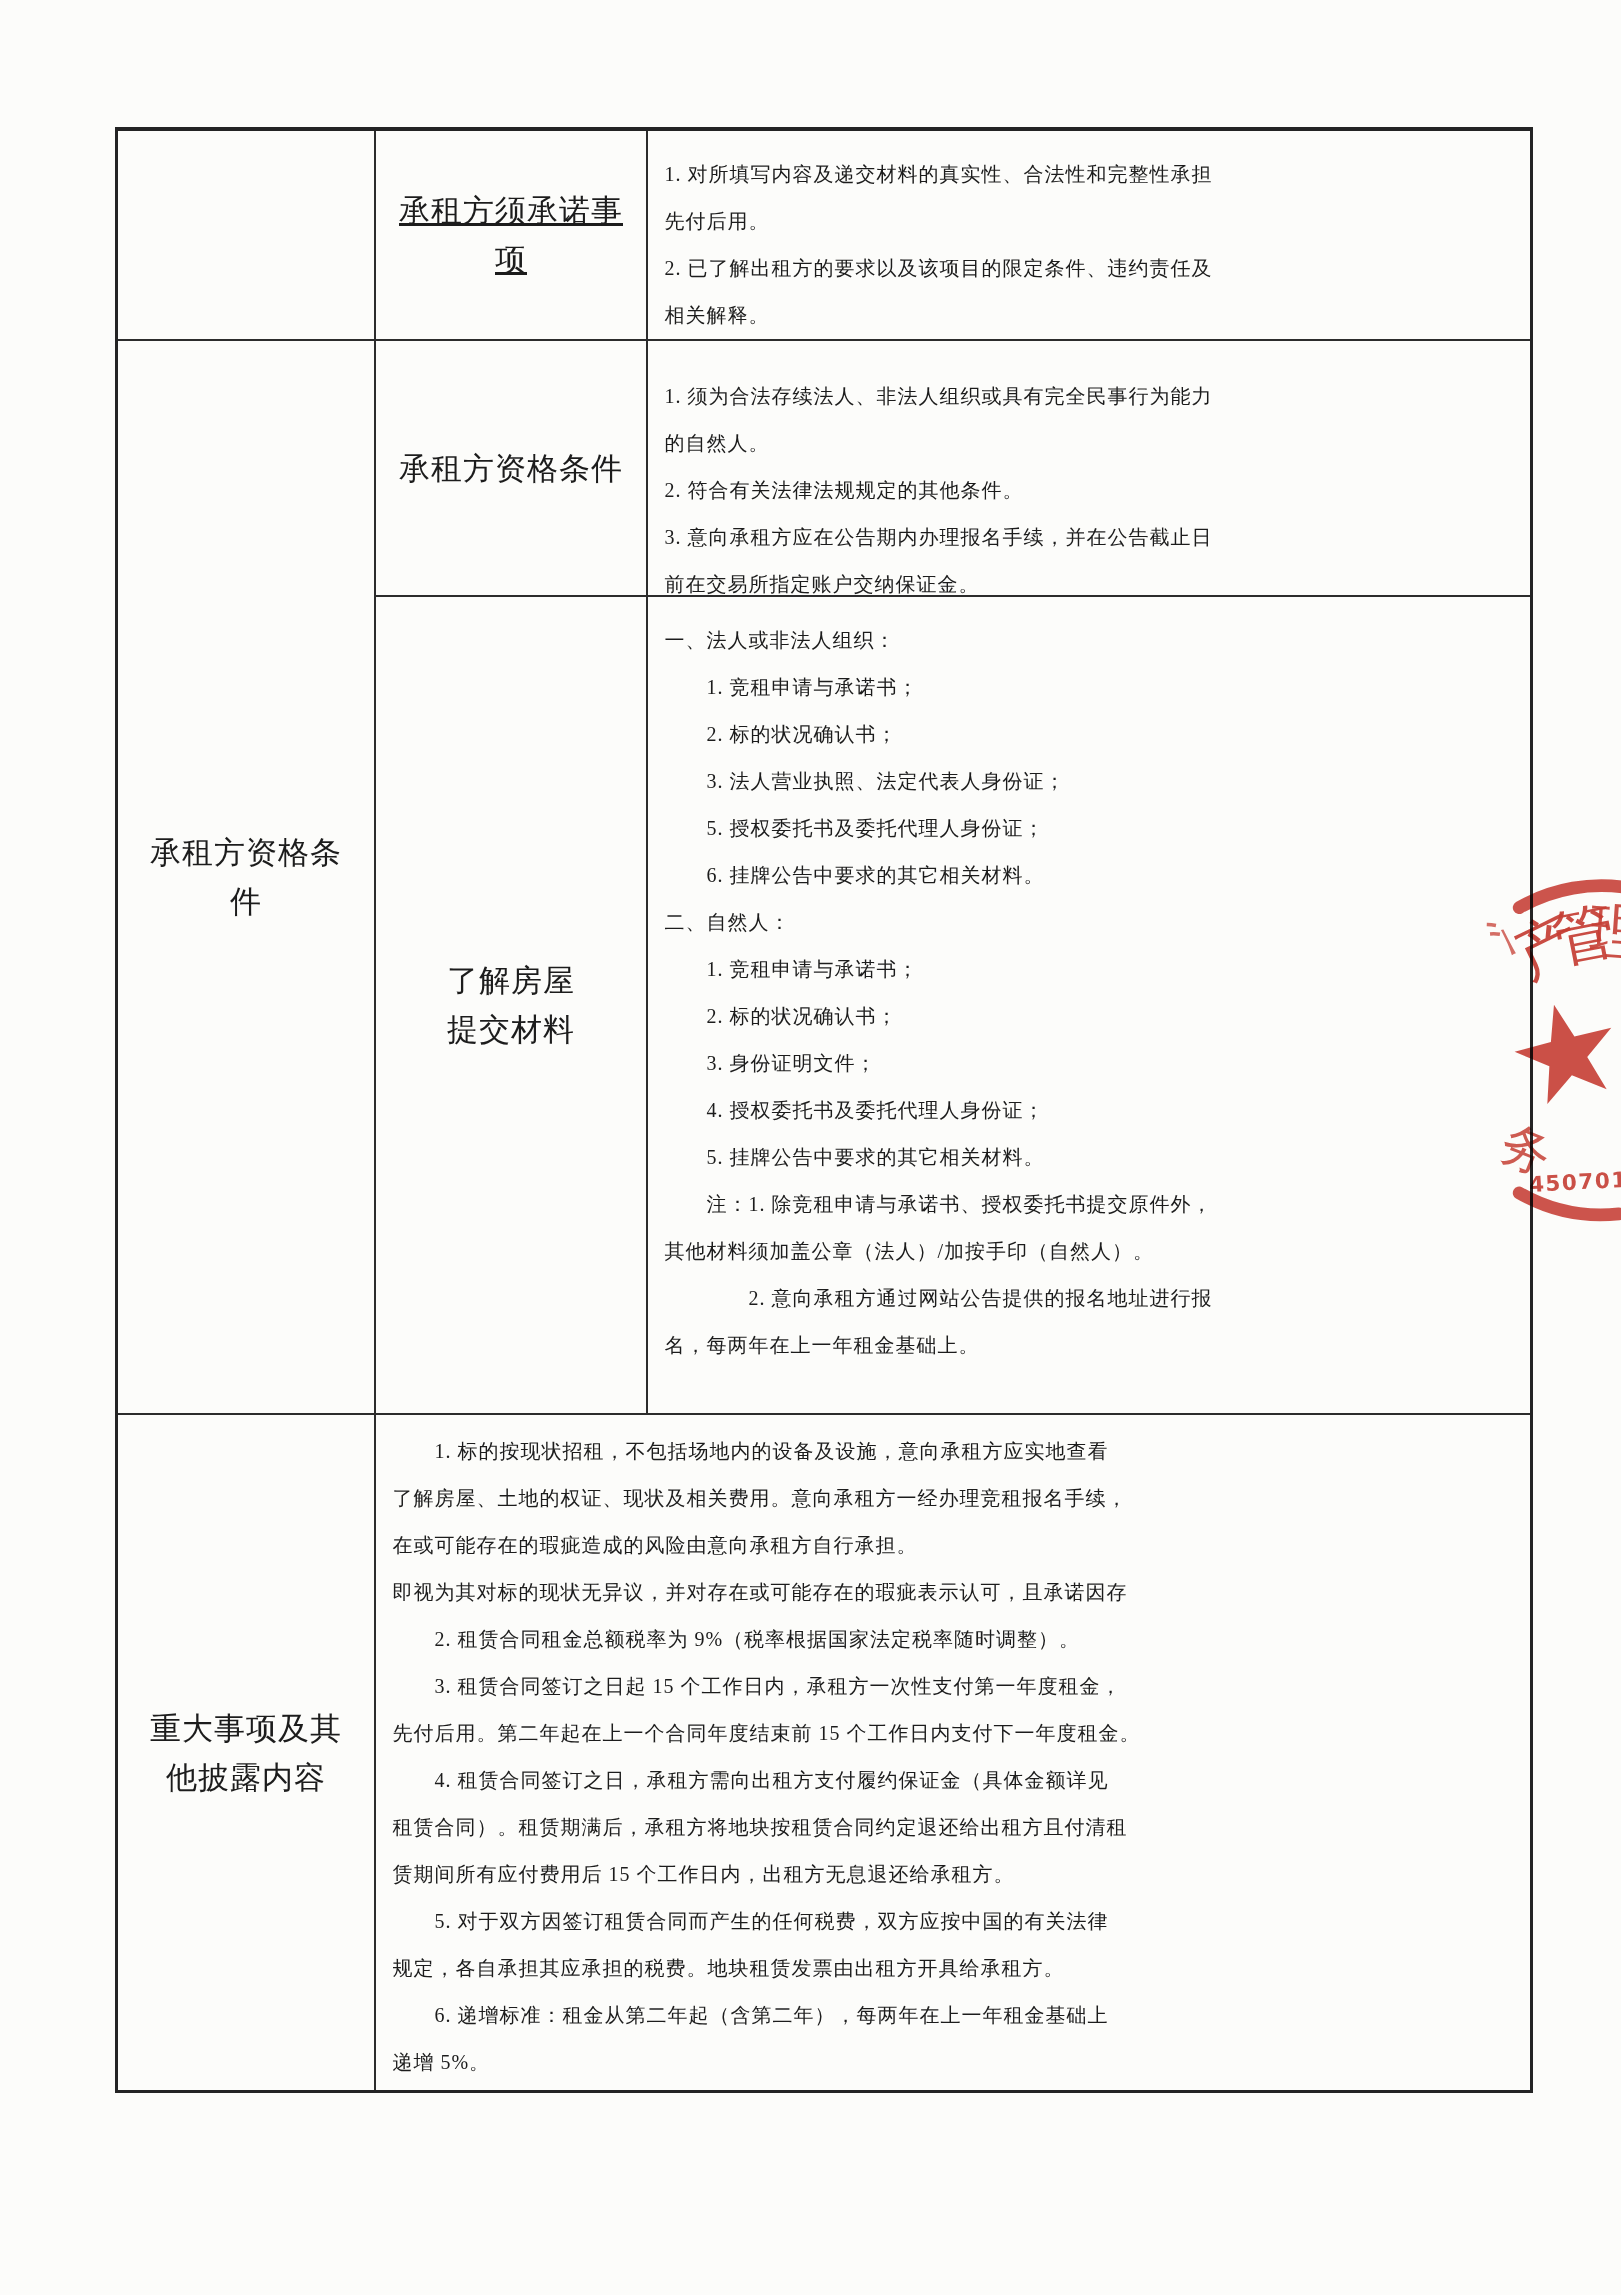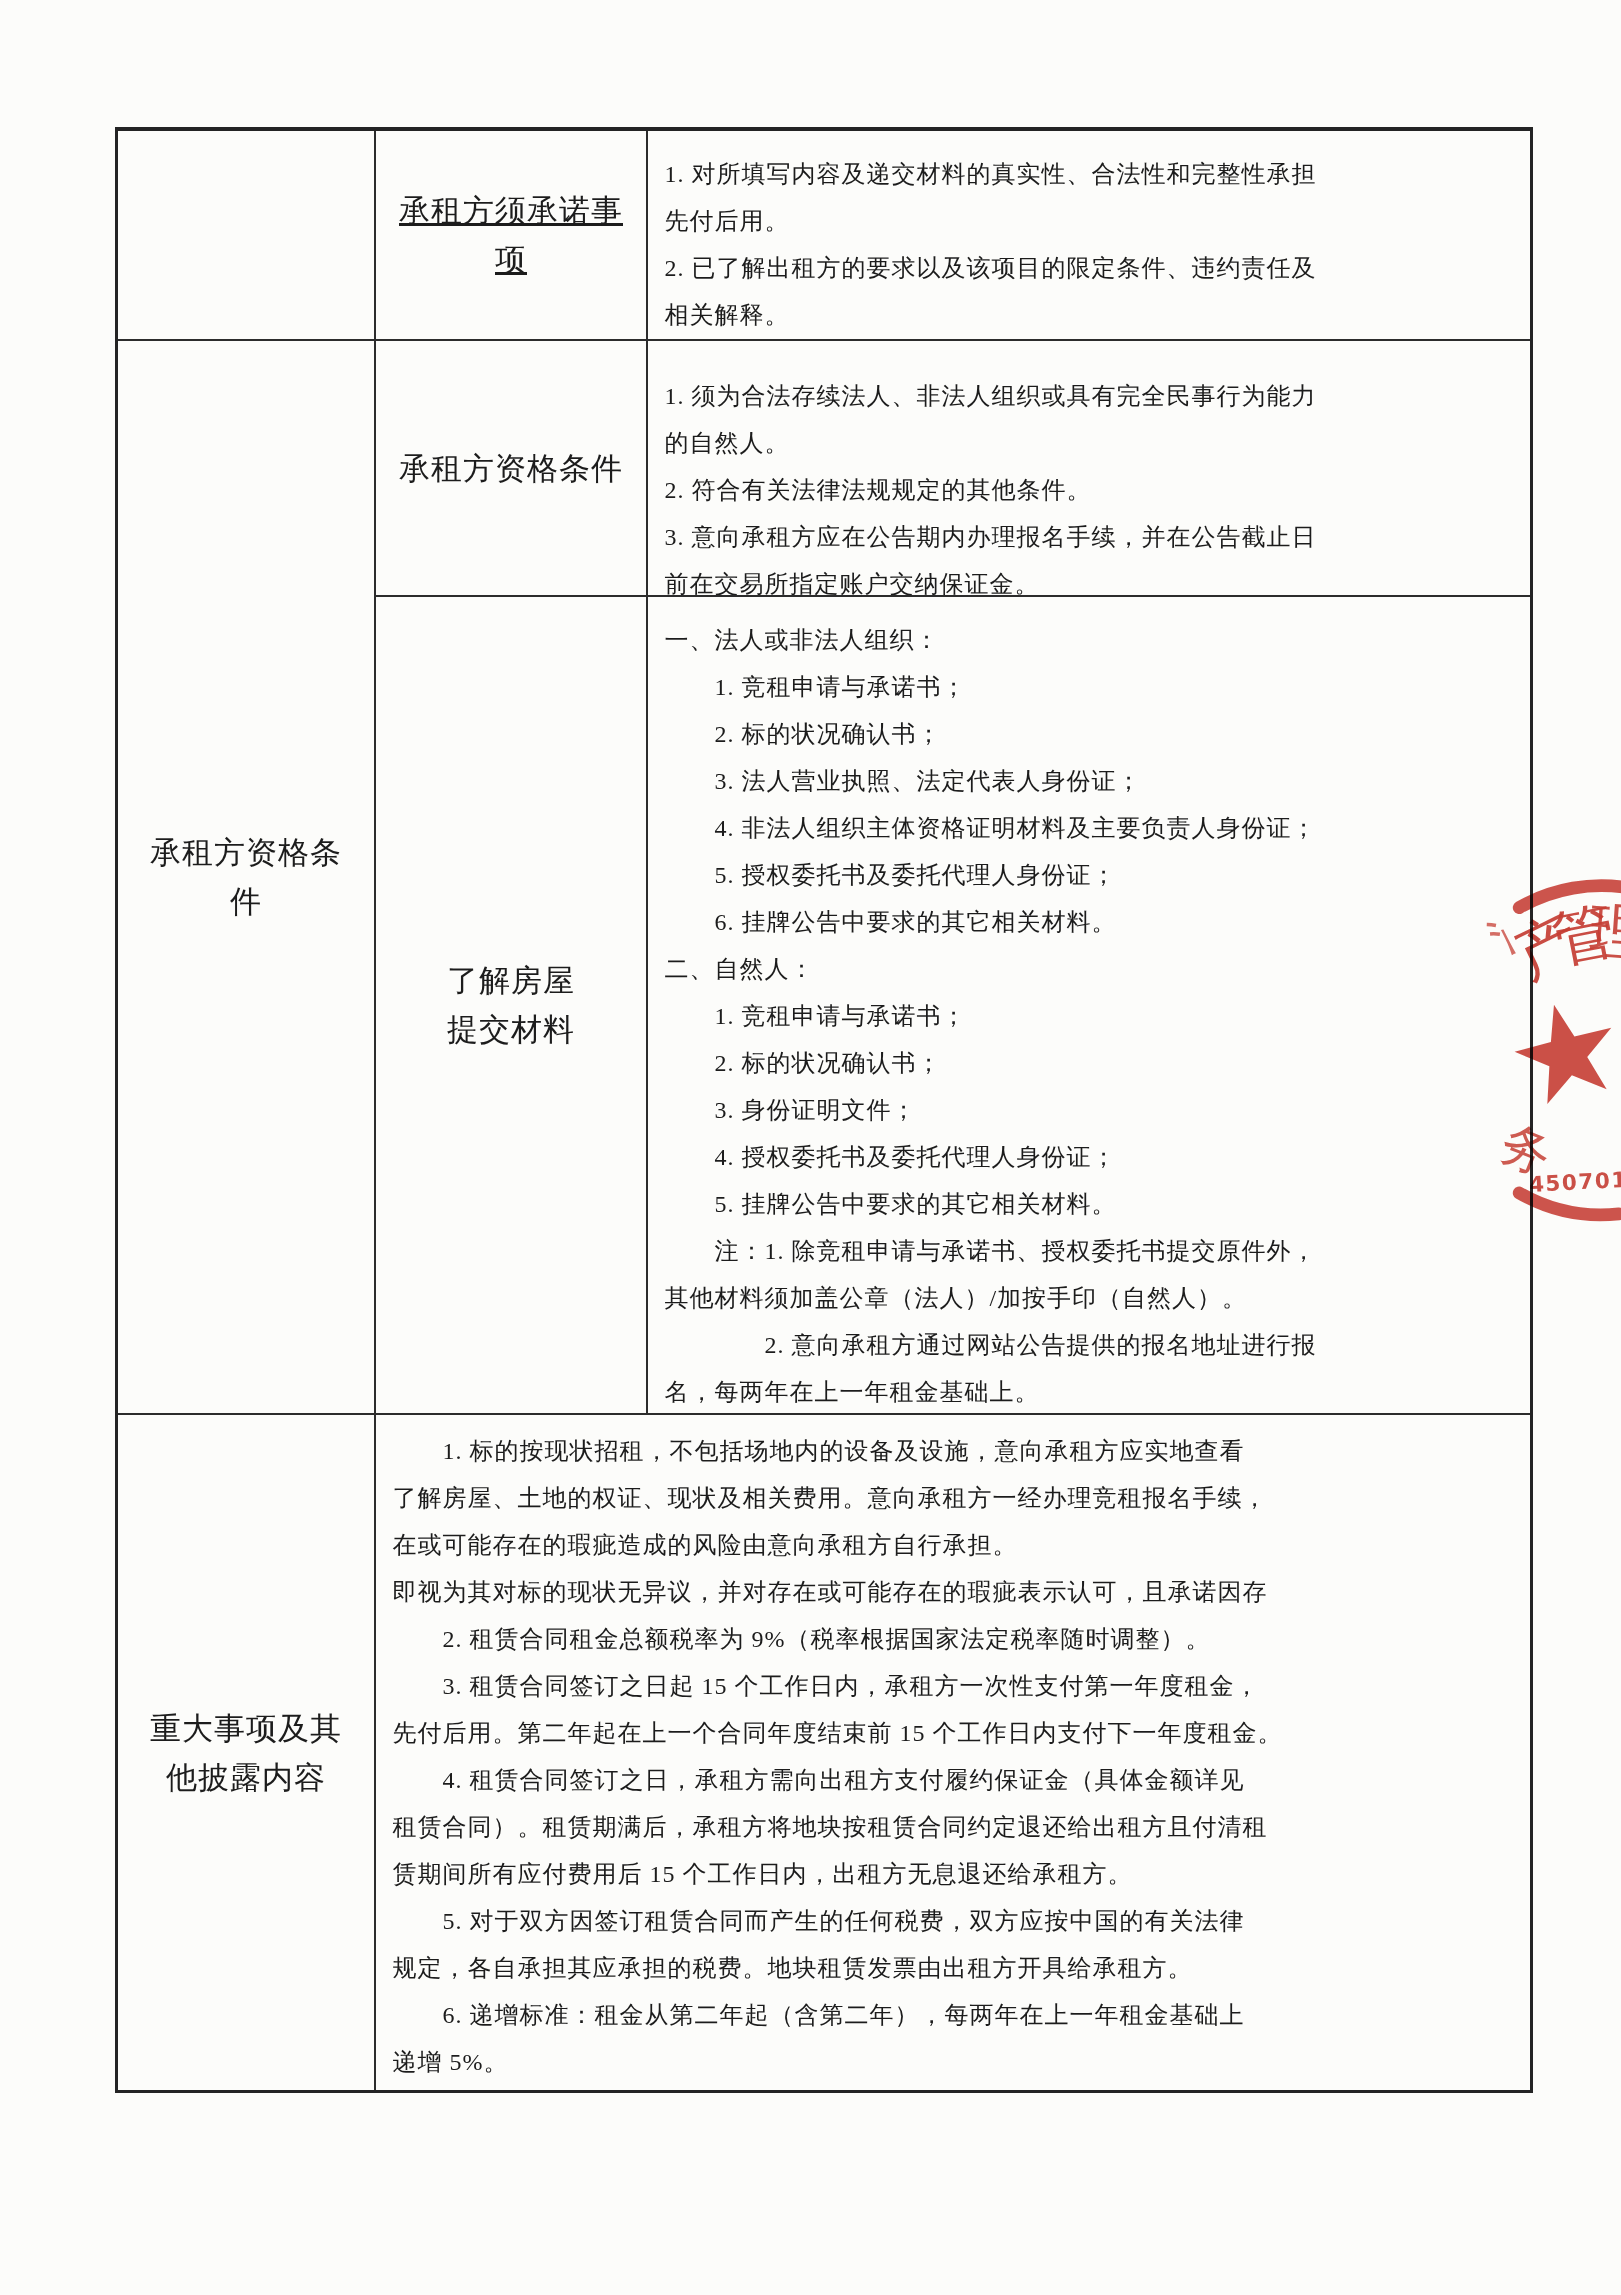--- a/index.html
+++ b/index.html
@@ -29,21 +29,21 @@
 
   .hdr {
     display: flex; flex-direction: column;
     align-items: center; justify-content: center;
     text-align: center;
     font-size: 31px; line-height: 49px;
     letter-spacing: 1px;
   }
   .content {
     padding: 20.4px 14.3px 0 16.4px;
-    font-size: 24px; letter-spacing: 1px;
+    font-size: 20px; letter-spacing: 1px;
   }
   .content .tl { white-space: pre; line-height: 47px; }
   .content-wide { padding-top: 13.3px; }
 
   .c-r1c1 { grid-row: 1; grid-column: 1; }
   .c-r1c2 { grid-row: 1; grid-column: 2; text-decoration: underline; }
   .c-r1c3 { grid-row: 1; grid-column: 3; }
   .c-r23c1 { grid-row: 2 / 4; grid-column: 1; }
   .c-r2c2 { grid-row: 2; grid-column: 2; }
   .c-r2c3 { grid-row: 2; grid-column: 3; margin-top: 12px; }
@@ -102,21 +102,20 @@
     <div class="cell b-r b-b c-r3c2 hdr">
         <div class="tl">了解房屋</div>
         <div class="tl">提交材料</div>
       </div>
 
     <div class="cell b-b c-r3c3 content">
         <div class="tl">一、法人或非法人组织：</div>
         <div class="tl">　　1. 竞租申请与承诺书；</div>
         <div class="tl">　　2. 标的状况确认书；</div>
         <div class="tl">　　3. 法人营业执照、法定代表人身份证；</div>
-        <div class="tl">　　4. 非法人组织主体资格证明材料及主要负责人身份证；</div>
         <div class="tl">　　5. 授权委托书及委托代理人身份证；</div>
         <div class="tl">　　6. 挂牌公告中要求的其它相关材料。</div>
         <div class="tl">二、自然人：</div>
         <div class="tl">　　1. 竞租申请与承诺书；</div>
         <div class="tl">　　2. 标的状况确认书；</div>
         <div class="tl">　　3. 身份证明文件；</div>
         <div class="tl">　　4. 授权委托书及委托代理人身份证；</div>
         <div class="tl">　　5. 挂牌公告中要求的其它相关材料。</div>
         <div class="tl">　　注：1. 除竞租申请与承诺书、授权委托书提交原件外，</div>
         <div class="tl">其他材料须加盖公章（法人）/加按手印（自然人）。</div>

